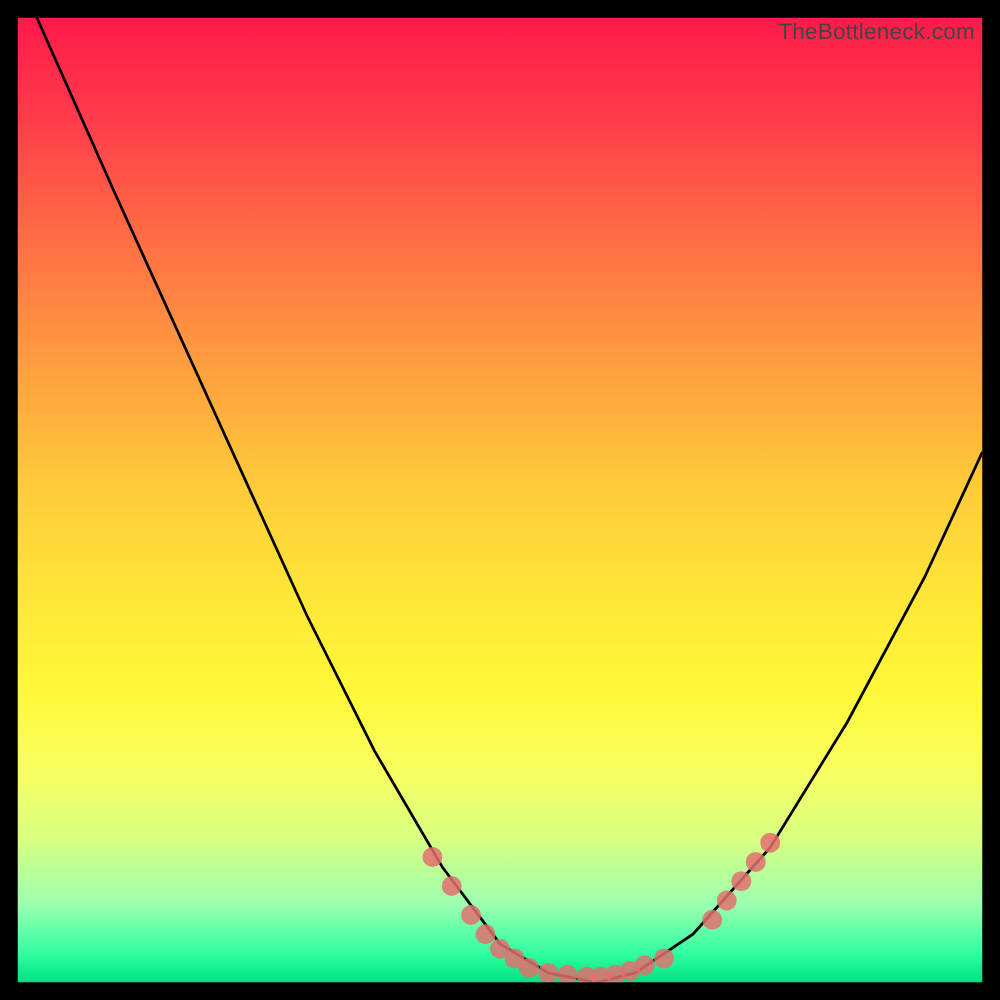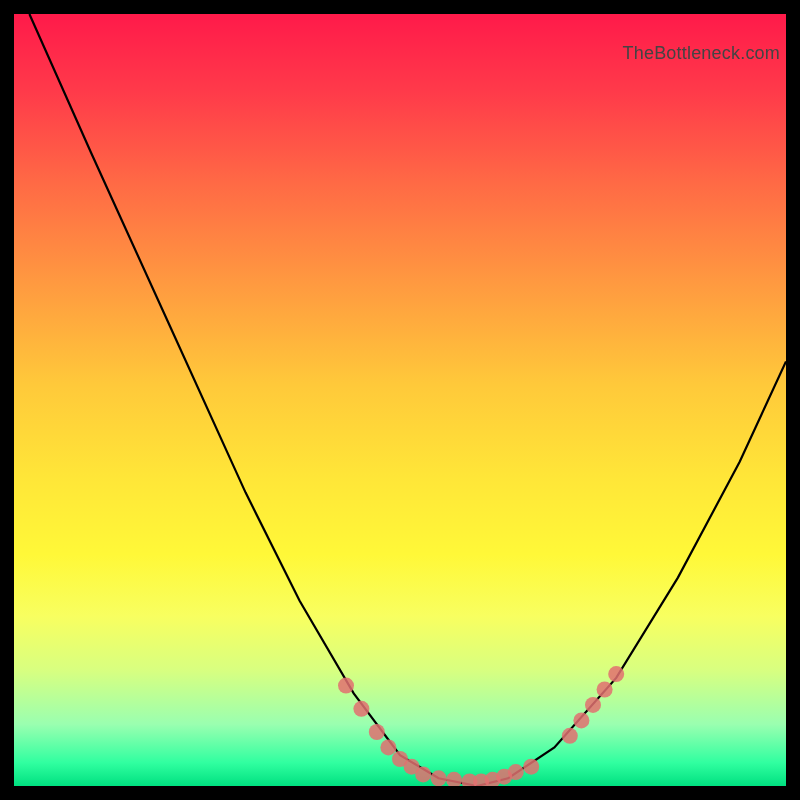--- a/index.html
+++ b/index.html
@@ -44,21 +44,20 @@
   }
   .watermark {
     position: absolute;
     top: 15px;
     right: 20px;
     color: #444;
     font-size: 18px;
     font-weight: 500;
     z-index: 20;
     letter-spacing: 0.2px;
-    margin-top: 28px;
   }
   svg.curve {
     position: absolute;
     top: 14px;
     left: 14px;
     width: 772px;
     height: 772px;
     z-index: 5;
   }
 </style>

